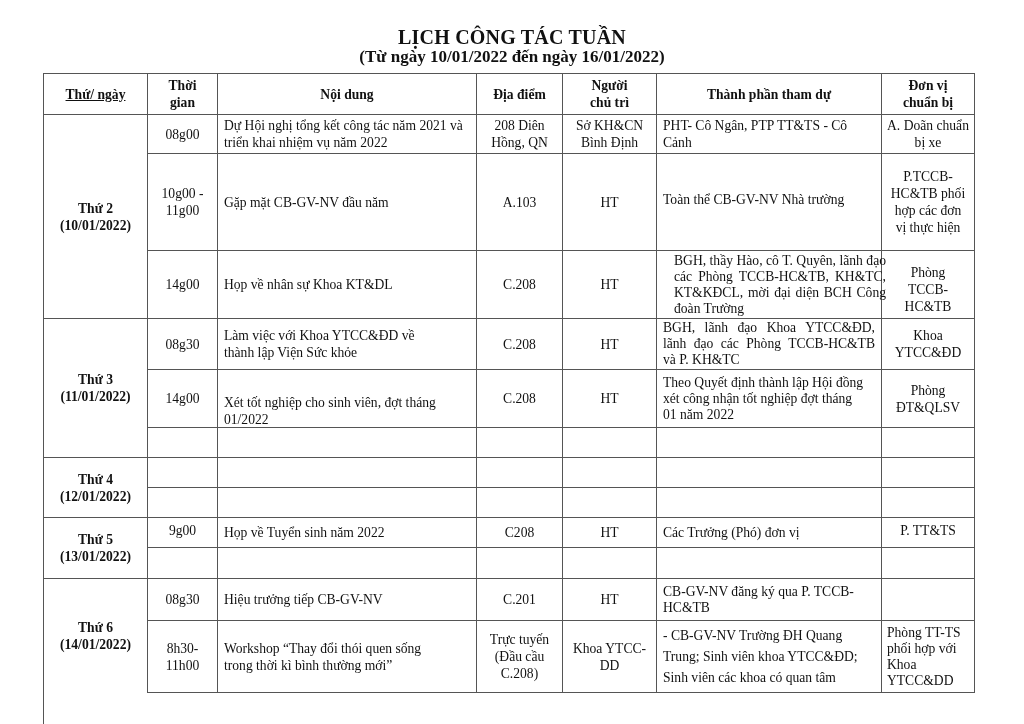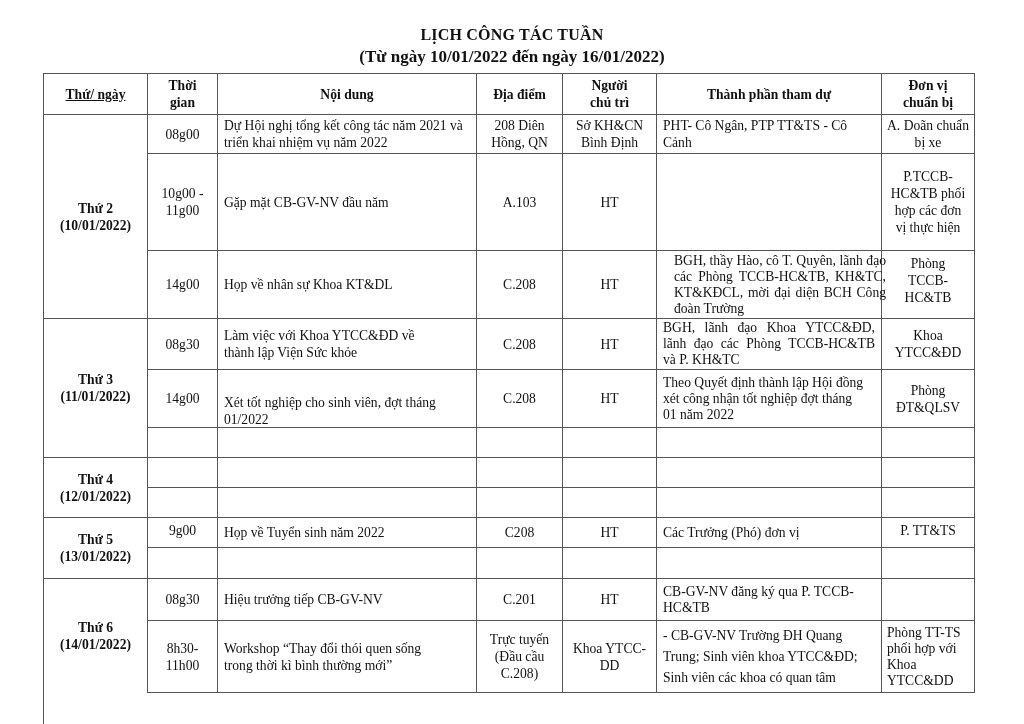--- a/index.html
+++ b/index.html
@@ -1,19 +1,19 @@
 <!DOCTYPE html>
 <html><head>
 <meta charset="utf-8">
 <style>
   html, body { margin: 0; padding: 0; background: #ffffff; }
   body { width: 1024px; height: 724px; position: relative; overflow: hidden;
          font-family: "Liberation Serif", "DejaVu Serif", serif; color: #111; }
   .title { position: absolute; left: 0; width: 1024px; text-align: center; font-weight: bold; }
-  .t1 { top: 26px; font-size: 16px; letter-spacing: 0.2px; }
+  .t1 { top: 26px; font-size: 20px; letter-spacing: 0.2px; }
   .t2 { top: 47px; font-size: 17px; }
   .grid { position: absolute; left: 0; top: 0; width: 1024px; height: 724px; }
   .vl, .hl { position: absolute; background: #555; }
   .vl { width: 1px; }
   .hl { height: 1px; }
   .cell { position: absolute; display: flex; align-items: center; box-sizing: border-box;
           font-size: 13.6px; line-height: 17px; padding: 0 6px; }
   .c { justify-content: center; text-align: center; }
   .l { justify-content: flex-start; text-align: left; }
   .j { text-align: justify; text-align-last: left; }
@@ -90,29 +90,30 @@
 <div class="cell c" style="left:477px;top:115px;width:85px;height:38px;padding:0 10px;">208 Diên Hồng, QN</div>
 <div class="cell c" style="left:563px;top:115px;width:93px;height:38px;">Sở KH&amp;CN Bình Định</div>
 <div class="cell l" style="left:657px;top:115px;width:224px;height:38px;">PHT- Cô Ngân, PTP TT&amp;TS - Cô Cảnh</div>
 <div class="cell c" style="left:882px;top:115px;width:92px;height:38px;padding:0 4px;">A. Doãn chuẩn bị xe</div>
 
 <div class="cell c" style="left:148px;top:154px;width:69px;height:96px;padding:0 10px;">10g00 - 11g00</div>
 <div class="cell l" style="left:218px;top:154px;width:258px;height:96px;">Gặp mặt CB-GV-NV đầu năm</div>
 <div class="cell c" style="left:477px;top:154px;width:85px;height:96px;">A.103</div>
 <div class="cell c" style="left:563px;top:154px;width:93px;height:96px;">HT</div>
 <div class="cell l" style="left:657px;top:154px;width:224px;height:96px;flex-direction:column;justify-content:center;align-items:stretch;">
+  <span style="margin-bottom:5px;">Toàn thể CB-GV-NV Nhà trường</span>
 </div>
 <div class="cell c" style="left:882px;top:154px;width:92px;height:96px;padding:0 8px;">P.TCCB-HC&amp;TB phối hợp các đơn vị thực hiện</div>
 
 <div class="cell c" style="left:148px;top:251px;width:69px;height:67px;">14g00</div>
 <div class="cell l" style="left:218px;top:251px;width:258px;height:67px;">Họp về nhân sự Khoa KT&amp;DL</div>
 <div class="cell c" style="left:477px;top:251px;width:85px;height:67px;">C.208</div>
 <div class="cell c" style="left:563px;top:251px;width:93px;height:67px;">HT</div>
 <div class="cell l j" style="left:668px;top:251px;width:224px;height:67px;line-height:16px;">BGH, thầy Hào, cô T. Quyên, lãnh đạo các Phòng TCCB-HC&amp;TB, KH&amp;TC, KT&amp;KĐCL, mời đại diện BCH Công đoàn Trường</div>
-<div class="cell c" style="left:882px;top:247px;width:92px;height:67px;padding:0 18px;">Phòng TCCB-HC&amp;TB</div>
+<div class="cell c" style="left:882px;top:256px;width:92px;height:67px;padding:0 18px;">Phòng TCCB-HC&amp;TB</div>
 
 <div class="cell c" style="left:148px;top:319px;width:69px;height:50px;">08g30</div>
 <div class="cell l" style="left:218px;top:319px;width:258px;height:50px;padding-right:30px;">Làm việc với Khoa YTCC&amp;ĐD về thành lập Viện Sức khỏe</div>
 <div class="cell c" style="left:477px;top:319px;width:85px;height:50px;">C.208</div>
 <div class="cell c" style="left:563px;top:319px;width:93px;height:50px;">HT</div>
 <div class="cell l j" style="left:657px;top:319px;width:224px;height:50px;line-height:16px;">BGH, lãnh đạo Khoa YTCC&amp;ĐD, lãnh đạo các Phòng TCCB-HC&amp;TB và P. KH&amp;TC</div>
 <div class="cell c" style="left:882px;top:319px;width:92px;height:50px;padding:0 4px;">Khoa YTCC&amp;ĐD</div>
 
 <div class="cell c" style="left:148px;top:370px;width:69px;height:57px;">14g00</div>
 <div class="cell l" style="left:218px;top:382px;width:258px;height:57px;padding-right:20px;">Xét tốt nghiệp cho sinh viên, đợt tháng 01/2022</div>

